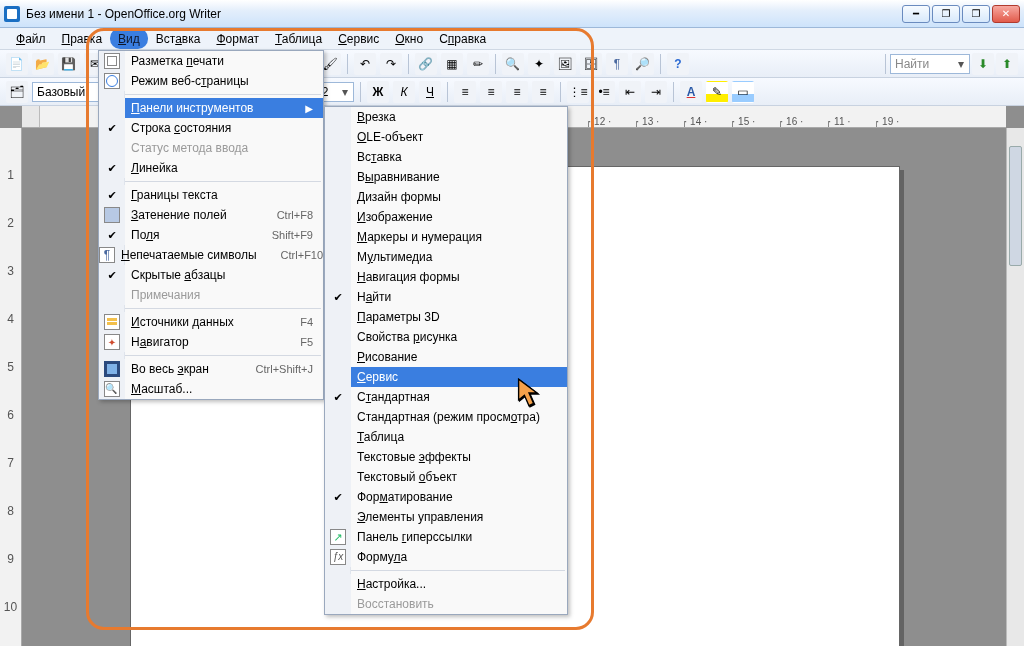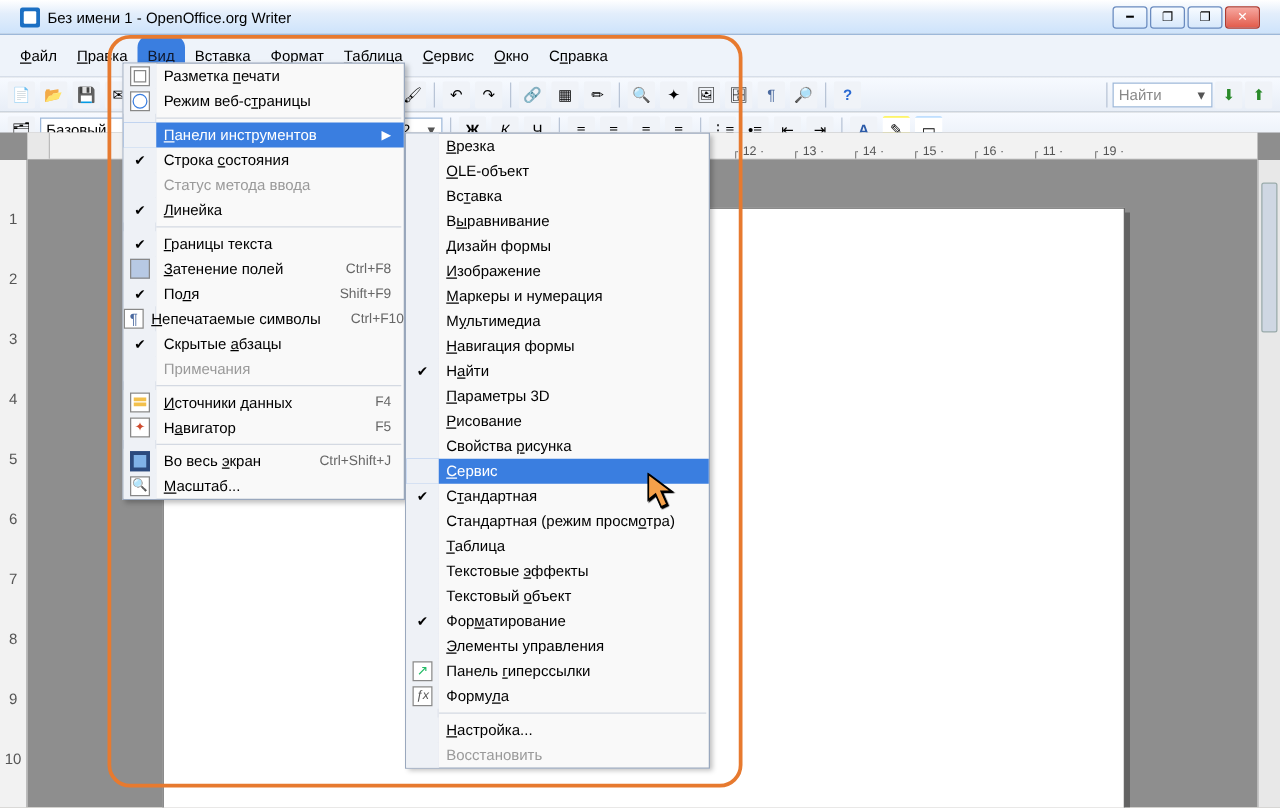--- a/index.html
+++ b/index.html
@@ -1,28 +1,28 @@
 <!DOCTYPE html>
 <html><head>
 <meta charset="utf-8">
 <style>
   * { box-sizing: border-box; margin: 0; padding: 0; font-family: Tahoma, Arial, sans-serif; font-size: 12px; }
   body { background: #d4d0c8; user-select: none; width: 1024px; height: 646px; overflow: hidden; position: relative; }
 
   
-  .titlebar { height: 28px; background: linear-gradient(to bottom, #ffffff, #e3eefb 40%, #cde3fb); display: flex; align-items: center; padding: 0 16px; border-bottom: 1px solid #9db8d9; }
+  .titlebar { height: 28px; background: linear-gradient(to bottom, #ffffff, #e3eefb 40%, #cde3fb); display: flex; align-items: center; padding: 0 4px; border-bottom: 1px solid #9db8d9; }
   .titlebar .app-icon { width:16px; height:16px; margin-right:6px; background:#1b6fc3; border-radius:2px; position:relative; }
   .titlebar .app-icon::after { content:""; position:absolute; left:3px; top:3px; width:10px; height:10px; background:#fff; border-radius:1px; }
   .titlebar .title { color:#000; flex:1; }
   .win-btns { display:flex; gap:2px; }
   .win-btn { width:28px; height:18px; border:1px solid #6a8bbf; background:linear-gradient(#f7fbff,#d7e8fb); border-radius:3px; display:flex; align-items:center; justify-content:center; font-family: "Segoe UI Symbol", sans-serif; font-size:10px; }
   .win-btn.close { background:linear-gradient(#f7a8a0,#e25b4b); color:#fff; border-color:#b03a2e; }
 
   
-  .menubar { height:34px; background:#eef3fa; display:flex; align-items:stretch; padding-left:8px; border-bottom:1px solid #cfd8e4; }
+  .menubar { height:22px; background:#eef3fa; display:flex; align-items:stretch; padding-left:8px; border-bottom:1px solid #cfd8e4; }
   .menu-item { padding:0 8px; display:flex; align-items:center; }
   .menu-item.active { background:#3a7ee0; color:#0f172a;border-radius:10px; }
   .menu-item u { text-decoration: underline; }
 
   
   .toolbar { height:28px; background:linear-gradient(#f7faff,#e8eef7); border-bottom:1px solid #c8d2e0; display:flex; align-items:center; gap:4px; padding:0 6px; }
   .tb-sep { width:1px; height:20px; background:#b8c4d6; margin:0 2px; }
   .tb-icon { width:22px; height:22px; background:#f0f3f8; border:1px solid transparent; border-radius:2px; display:flex; align-items:center; justify-content:center; font-size:12px; }
   .tb-combo { height:20px; border:1px solid #9db8d9; background:#fff; padding:0 16px 0 4px; display:flex; align-items:center; position:relative; min-width:60px; }
   .tb-combo .arrow { position:absolute; right:2px; width:12px; text-align:center; color:#555; }
@@ -379,25 +379,25 @@
         <span class="chk">✔</span>
       </div>
       <span class="lbl"><span>Н<u>а</u>йти</span></span>
     </div>
     <div class="dd-row">
       <div class="dd-iconcell"></div>
       <span class="lbl"><span><u>П</u>араметры 3D</span></span>
     </div>
     <div class="dd-row">
       <div class="dd-iconcell"></div>
+      <span class="lbl"><span>Свойства <u>р</u>исунка</span></span>
+    </div>
+    <div class="dd-row">
+      <div class="dd-iconcell"></div>
       <span class="lbl"><span><u>Р</u>исование</span></span>
-    </div>
-    <div class="dd-row">
-      <div class="dd-iconcell"></div>
-      <span class="lbl"><span>Свойства <u>р</u>исунка</span></span>
     </div>
     <div class="dd-row highlight">
       <div class="dd-iconcell"></div>
       <span class="lbl"><span><u>С</u>ервис</span></span>
     </div>
     <div class="dd-row">
       <div class="dd-iconcell">
         <span class="chk">✔</span>
       </div>
       <span class="lbl"><span>С<u>т</u>андартная</span></span>

